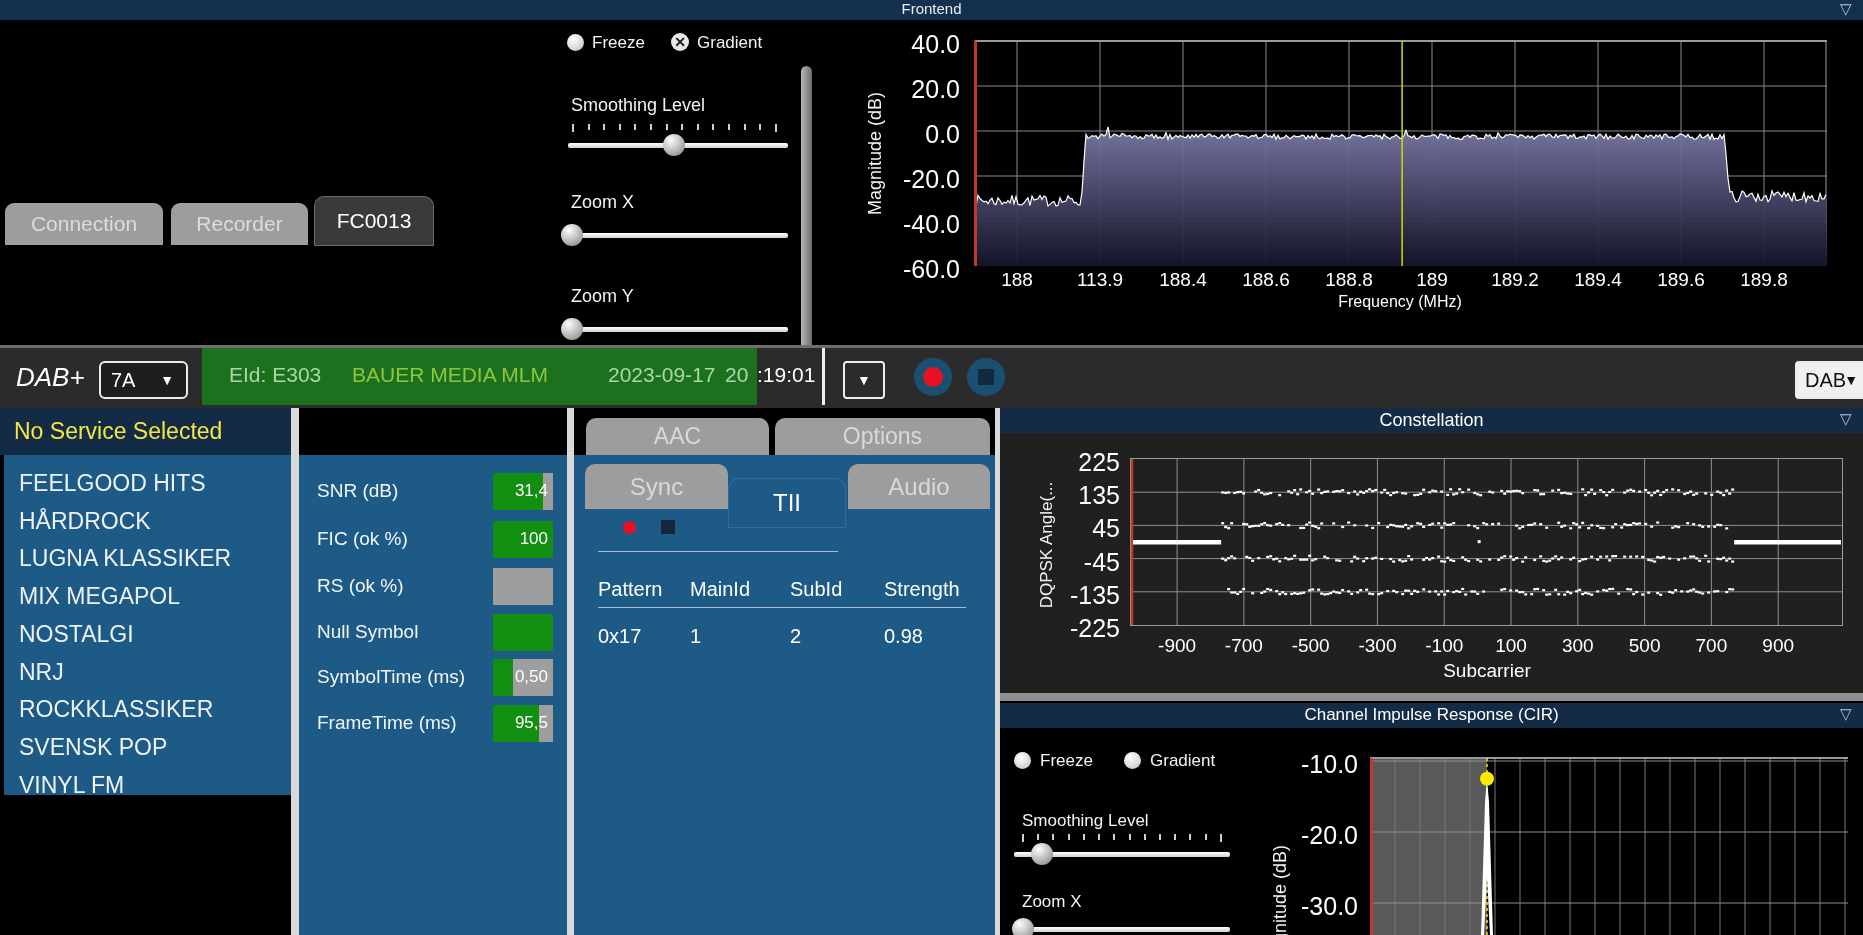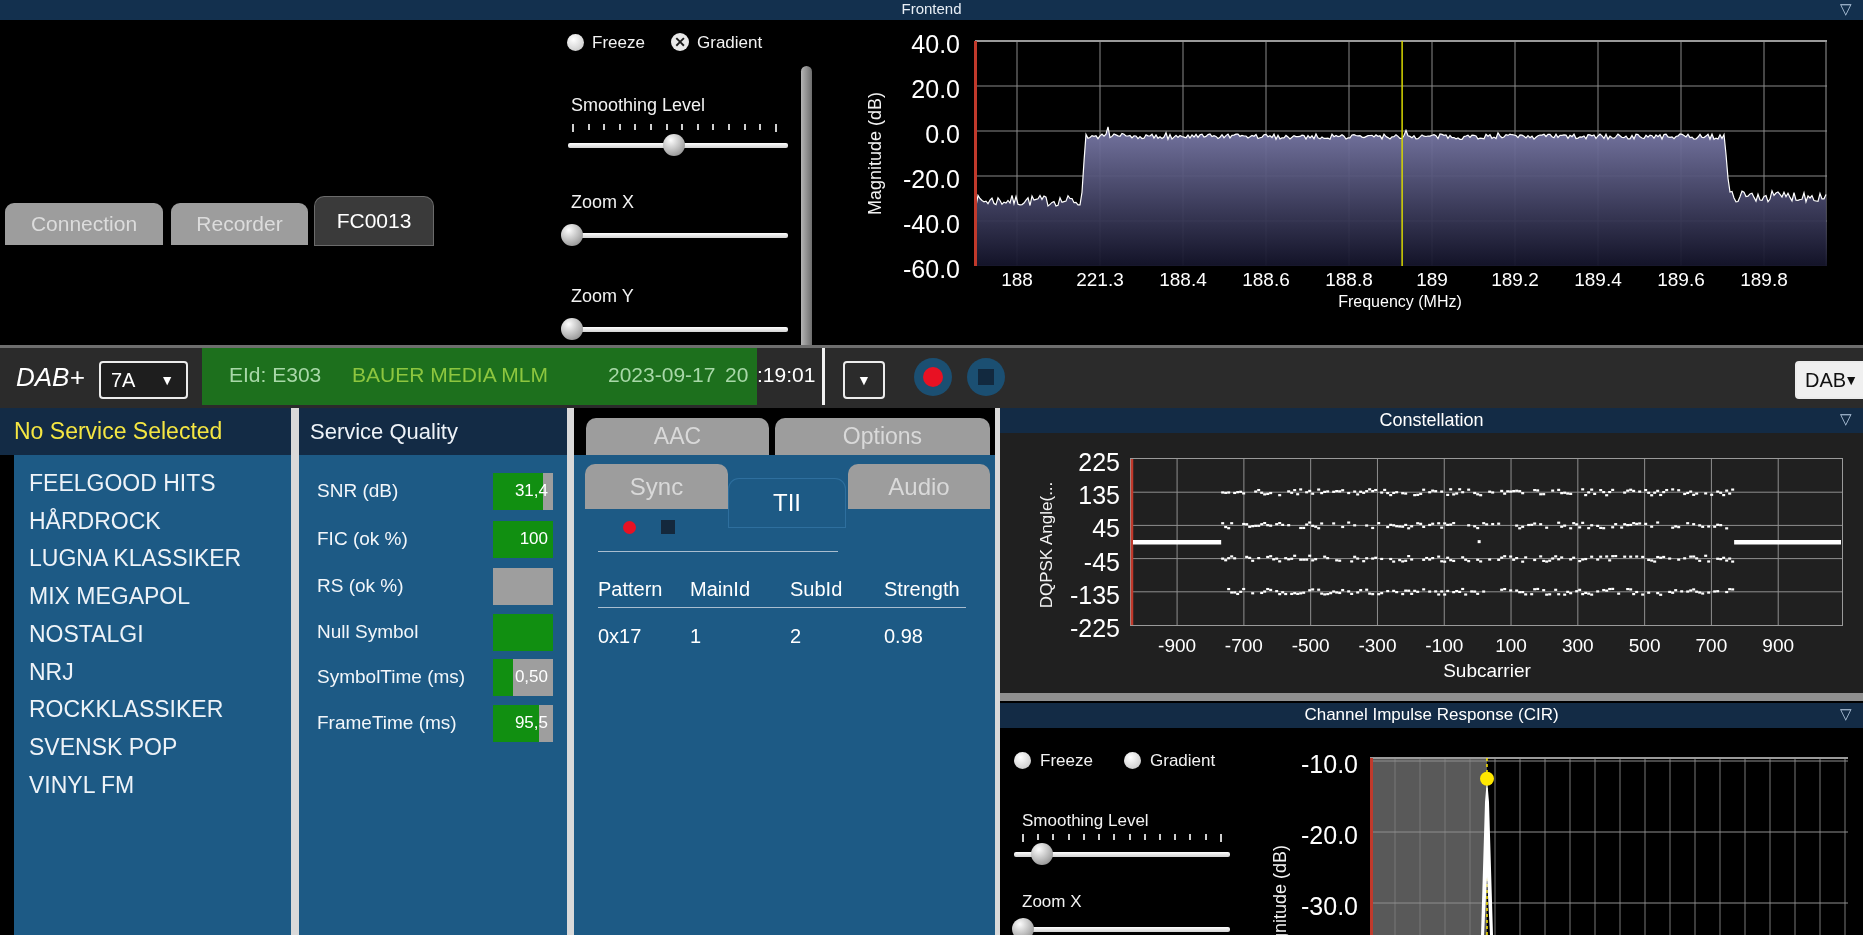--- a/index.html
+++ b/index.html
@@ -156,36 +156,36 @@
       <line x1="790.0000000000048" x2="790.0000000000048" y1="6" y2="231" stroke="#8a8a8a" stroke-width="1"></line>
       <line x1="1" x2="853" y1="6" y2="6" stroke="#9a9a9a" stroke-width="2"></line>
       <line x1="852" x2="852" y1="6" y2="231" stroke="#9a9a9a" stroke-width="1"></line>
       <polygon points="0,171.2 2,170.7 4,160.4 6,163.5 8,165.5 10,166.8 12,166.1 14,168.7 16,165.2 18,163.2 20,168.5 22,169.6 24,162.8 26,165.5 28,169.2 30,167.2 32,168.1 34,165.4 36,168.0 38,160.4 40,168.6 42,161.5 44,169.2 46,169.8 48,169.6 50,168.1 52,165.2 54,162.8 56,170.5 58,161.1 60,165.1 62,164.4 64,163.7 66,160.5 68,164.4 70,161.0 72,162.1 74,170.9 76,169.4 78,167.4 80,166.6 82,171.1 84,170.4 86,162.7 88,167.2 90,166.6 92,166.1 94,160.7 96,163.5 98,163.6 100,167.7 102,167.4 104,169.8 106,169.9 108,157.3 110,126.4 112,99.4 114,103.3 116,102.5 118,100.6 120,101.4 122,100.8 124,103.7 126,100.8 128,99.1 130,101.1 132,99.1 134,91.9 136,102.6 138,101.4 140,99.0 142,99.9 144,100.9 146,101.3 148,98.4 150,99.2 152,100.9 154,101.0 156,100.5 158,102.8 160,100.8 162,101.0 164,103.6 166,101.6 168,103.5 170,103.2 172,99.7 174,100.8 176,101.0 178,99.2 180,103.1 182,100.0 184,103.3 186,101.7 188,103.4 190,102.0 192,97.7 194,104.2 196,99.6 198,104.0 200,102.1 202,100.4 204,102.4 206,100.5 208,101.5 210,102.1 212,102.7 214,100.1 216,103.0 218,99.9 220,102.0 222,99.4 224,102.4 226,99.8 228,99.1 230,102.0 232,101.4 234,99.6 236,99.0 238,101.6 240,100.6 242,101.4 244,103.4 246,102.2 248,99.7 250,102.7 252,100.6 254,99.1 256,102.9 258,100.4 260,100.1 262,99.1 264,99.0 266,101.4 268,100.5 270,101.0 272,101.0 274,102.9 276,101.7 278,100.4 280,101.3 282,99.5 284,103.5 286,102.8 288,102.2 290,99.7 292,99.4 294,101.7 296,100.7 298,102.5 300,99.1 302,104.3 304,100.3 306,103.9 308,102.9 310,102.9 312,100.4 314,101.9 316,103.9 318,102.3 320,100.6 322,101.6 324,101.7 326,101.4 328,100.2 330,100.6 332,104.1 334,100.5 336,102.8 338,100.8 340,103.8 342,99.0 344,102.9 346,103.9 348,102.0 350,103.4 352,103.4 354,103.2 356,104.2 358,99.2 360,101.7 362,100.5 364,101.5 366,101.1 368,99.8 370,101.2 372,104.0 374,102.9 376,102.8 378,100.0 380,99.6 382,100.5 384,100.9 386,100.6 388,102.1 390,102.6 392,101.6 394,100.7 396,100.5 398,100.3 400,101.9 402,99.9 404,101.3 406,100.8 408,103.9 410,99.2 412,101.6 414,102.6 416,104.0 418,101.9 420,101.7 422,99.7 424,101.4 426,103.4 428,103.4 430,100.5 432,95.4 434,100.7 436,101.4 438,102.7 440,100.6 442,103.8 444,103.7 446,101.9 448,99.9 450,101.2 452,101.5 454,101.0 456,101.1 458,100.2 460,99.6 462,100.7 464,103.5 466,99.0 468,99.4 470,100.3 472,99.9 474,103.3 476,100.5 478,102.6 480,102.6 482,103.8 484,103.0 486,104.3 488,104.3 490,101.6 492,101.0 494,100.2 496,102.3 498,100.2 500,100.3 502,101.0 504,104.0 506,103.1 508,103.4 510,103.8 512,99.3 514,101.2 516,99.7 518,103.3 520,102.1 522,103.5 524,97.8 526,100.9 528,102.7 530,102.0 532,99.7 534,100.4 536,99.1 538,99.7 540,100.0 542,100.6 544,102.6 546,100.0 548,100.2 550,101.2 552,103.0 554,100.7 556,102.7 558,101.2 560,104.1 562,102.2 564,100.7 566,100.0 568,100.1 570,99.3 572,101.5 574,99.3 576,99.4 578,101.7 580,102.8 582,99.1 584,102.5 586,100.3 588,100.4 590,99.9 592,100.1 594,103.4 596,100.3 598,101.6 600,99.2 602,103.5 604,103.1 606,101.8 608,102.1 610,101.0 612,103.8 614,99.7 616,99.9 618,100.9 620,100.0 622,103.5 624,101.0 626,99.1 628,100.9 630,103.4 632,99.3 634,104.2 636,101.1 638,102.7 640,103.4 642,101.7 644,99.2 646,100.8 648,102.4 650,102.6 652,101.0 654,103.9 656,103.9 658,100.5 660,103.9 662,99.2 664,99.6 666,101.8 668,103.0 670,103.5 672,100.1 674,102.1 676,100.1 678,100.7 680,103.3 682,99.9 684,101.7 686,99.8 688,104.0 690,99.5 692,99.1 694,101.9 696,102.3 698,101.8 700,103.7 702,101.5 704,100.9 706,98.9 708,99.3 710,100.5 712,101.9 714,99.4 716,102.5 718,102.1 720,104.2 722,103.9 724,102.0 726,99.3 728,102.4 730,102.6 732,101.1 734,99.2 736,104.1 738,99.2 740,104.3 742,103.1 744,104.0 746,99.8 748,103.5 750,99.5 752,119.3 754,143.3 756,157.0 758,156.5 760,163.0 762,166.8 764,166.5 766,161.7 768,156.1 770,157.1 772,161.5 774,161.1 776,158.9 778,158.2 780,162.4 782,166.1 784,159.3 786,165.0 788,165.3 790,161.4 792,160.6 794,166.8 796,164.1 798,155.8 800,160.4 802,158.0 804,157.0 806,159.3 808,162.1 810,157.3 812,161.7 814,158.2 816,162.4 818,165.9 820,157.6 822,165.2 824,165.4 826,164.5 828,164.3 830,157.8 832,166.7 834,160.8 836,163.0 838,160.6 840,165.6 842,166.0 844,166.4 846,158.6 848,163.9 850,163.8 852,159.4 853,231 0,231" fill="url(#sg)" stroke="none"></polygon>
       <polyline points="0,171.2 2,170.7 4,160.4 6,163.5 8,165.5 10,166.8 12,166.1 14,168.7 16,165.2 18,163.2 20,168.5 22,169.6 24,162.8 26,165.5 28,169.2 30,167.2 32,168.1 34,165.4 36,168.0 38,160.4 40,168.6 42,161.5 44,169.2 46,169.8 48,169.6 50,168.1 52,165.2 54,162.8 56,170.5 58,161.1 60,165.1 62,164.4 64,163.7 66,160.5 68,164.4 70,161.0 72,162.1 74,170.9 76,169.4 78,167.4 80,166.6 82,171.1 84,170.4 86,162.7 88,167.2 90,166.6 92,166.1 94,160.7 96,163.5 98,163.6 100,167.7 102,167.4 104,169.8 106,169.9 108,157.3 110,126.4 112,99.4 114,103.3 116,102.5 118,100.6 120,101.4 122,100.8 124,103.7 126,100.8 128,99.1 130,101.1 132,99.1 134,91.9 136,102.6 138,101.4 140,99.0 142,99.9 144,100.9 146,101.3 148,98.4 150,99.2 152,100.9 154,101.0 156,100.5 158,102.8 160,100.8 162,101.0 164,103.6 166,101.6 168,103.5 170,103.2 172,99.7 174,100.8 176,101.0 178,99.2 180,103.1 182,100.0 184,103.3 186,101.7 188,103.4 190,102.0 192,97.7 194,104.2 196,99.6 198,104.0 200,102.1 202,100.4 204,102.4 206,100.5 208,101.5 210,102.1 212,102.7 214,100.1 216,103.0 218,99.9 220,102.0 222,99.4 224,102.4 226,99.8 228,99.1 230,102.0 232,101.4 234,99.6 236,99.0 238,101.6 240,100.6 242,101.4 244,103.4 246,102.2 248,99.7 250,102.7 252,100.6 254,99.1 256,102.9 258,100.4 260,100.1 262,99.1 264,99.0 266,101.4 268,100.5 270,101.0 272,101.0 274,102.9 276,101.7 278,100.4 280,101.3 282,99.5 284,103.5 286,102.8 288,102.2 290,99.7 292,99.4 294,101.7 296,100.7 298,102.5 300,99.1 302,104.3 304,100.3 306,103.9 308,102.9 310,102.9 312,100.4 314,101.9 316,103.9 318,102.3 320,100.6 322,101.6 324,101.7 326,101.4 328,100.2 330,100.6 332,104.1 334,100.5 336,102.8 338,100.8 340,103.8 342,99.0 344,102.9 346,103.9 348,102.0 350,103.4 352,103.4 354,103.2 356,104.2 358,99.2 360,101.7 362,100.5 364,101.5 366,101.1 368,99.8 370,101.2 372,104.0 374,102.9 376,102.8 378,100.0 380,99.6 382,100.5 384,100.9 386,100.6 388,102.1 390,102.6 392,101.6 394,100.7 396,100.5 398,100.3 400,101.9 402,99.9 404,101.3 406,100.8 408,103.9 410,99.2 412,101.6 414,102.6 416,104.0 418,101.9 420,101.7 422,99.7 424,101.4 426,103.4 428,103.4 430,100.5 432,95.4 434,100.7 436,101.4 438,102.7 440,100.6 442,103.8 444,103.7 446,101.9 448,99.9 450,101.2 452,101.5 454,101.0 456,101.1 458,100.2 460,99.6 462,100.7 464,103.5 466,99.0 468,99.4 470,100.3 472,99.9 474,103.3 476,100.5 478,102.6 480,102.6 482,103.8 484,103.0 486,104.3 488,104.3 490,101.6 492,101.0 494,100.2 496,102.3 498,100.2 500,100.3 502,101.0 504,104.0 506,103.1 508,103.4 510,103.8 512,99.3 514,101.2 516,99.7 518,103.3 520,102.1 522,103.5 524,97.8 526,100.9 528,102.7 530,102.0 532,99.7 534,100.4 536,99.1 538,99.7 540,100.0 542,100.6 544,102.6 546,100.0 548,100.2 550,101.2 552,103.0 554,100.7 556,102.7 558,101.2 560,104.1 562,102.2 564,100.7 566,100.0 568,100.1 570,99.3 572,101.5 574,99.3 576,99.4 578,101.7 580,102.8 582,99.1 584,102.5 586,100.3 588,100.4 590,99.9 592,100.1 594,103.4 596,100.3 598,101.6 600,99.2 602,103.5 604,103.1 606,101.8 608,102.1 610,101.0 612,103.8 614,99.7 616,99.9 618,100.9 620,100.0 622,103.5 624,101.0 626,99.1 628,100.9 630,103.4 632,99.3 634,104.2 636,101.1 638,102.7 640,103.4 642,101.7 644,99.2 646,100.8 648,102.4 650,102.6 652,101.0 654,103.9 656,103.9 658,100.5 660,103.9 662,99.2 664,99.6 666,101.8 668,103.0 670,103.5 672,100.1 674,102.1 676,100.1 678,100.7 680,103.3 682,99.9 684,101.7 686,99.8 688,104.0 690,99.5 692,99.1 694,101.9 696,102.3 698,101.8 700,103.7 702,101.5 704,100.9 706,98.9 708,99.3 710,100.5 712,101.9 714,99.4 716,102.5 718,102.1 720,104.2 722,103.9 724,102.0 726,99.3 728,102.4 730,102.6 732,101.1 734,99.2 736,104.1 738,99.2 740,104.3 742,103.1 744,104.0 746,99.8 748,103.5 750,99.5 752,119.3 754,143.3 756,157.0 758,156.5 760,163.0 762,166.8 764,166.5 766,161.7 768,156.1 770,157.1 772,161.5 774,161.1 776,158.9 778,158.2 780,162.4 782,166.1 784,159.3 786,165.0 788,165.3 790,161.4 792,160.6 794,166.8 796,164.1 798,155.8 800,160.4 802,158.0 804,157.0 806,159.3 808,162.1 810,157.3 812,161.7 814,158.2 816,162.4 818,165.9 820,157.6 822,165.2 824,165.4 826,164.5 828,164.3 830,157.8 832,166.7 834,160.8 836,163.0 838,160.6 840,165.6 842,166.0 844,166.4 846,158.6 848,163.9 850,163.8 852,159.4 " fill="none" stroke="#ffffff" stroke-width="1.2"></polyline>
       <line x1="428.11999999999887" x2="428.11999999999887" y1="6" y2="231" stroke="#d8d800" stroke-width="1.5"></line>
       <line x1="1.5" x2="1.5" y1="6" y2="231" stroke="#c0392b" stroke-width="3"></line>
     </svg>
   <div id="spec-xticks">
       <div class="xtick" style="left: 977px; top: 269px; width: 80px;">188</div>
-      <div class="xtick" style="left: 1060px; top: 269px; width: 80px;">221.3</div>
+      <div class="xtick" style="left: 1060px; top: 269px; width: 80px;">113.9</div>
       <div class="xtick" style="left: 1143px; top: 269px; width: 80px;">188.4</div>
       <div class="xtick" style="left: 1226px; top: 269px; width: 80px;">188.6</div>
       <div class="xtick" style="left: 1309px; top: 269px; width: 80px;">188.8</div>
       <div class="xtick" style="left: 1392px; top: 269px; width: 80px;">189</div>
       <div class="xtick" style="left: 1475px; top: 269px; width: 80px;">189.2</div>
       <div class="xtick" style="left: 1558px; top: 269px; width: 80px;">189.4</div>
       <div class="xtick" style="left: 1641px; top: 269px; width: 80px;">189.6</div>
       <div class="xtick" style="left: 1724px; top: 269px; width: 80px;">189.8</div>
     </div>
   <div class="axis-label" style="left:1290px;top:293px;width:220px;">Frequency (MHz)</div>
 
   <div class="abs" id="splitter"></div>
   <div class="abs" id="statusbar">
     <div class="abs" id="dabplus">DAB+</div>
-    <div class="combo" style="left:99px;top:13px;width:85px;height:34px;">
+    <div class="combo" style="left:99px;top:13px;width:85px;height:34px;border-radius:6px;">
       <span style="margin-left:10px;">7A</span>
       <span style="position:absolute;right:12px;font-size:14px;">▼</span>
     </div>
     <div class="abs" id="greenbox">
       <span class="gtext" style="left:27px;color:#a8d8a8;">EId: E303</span>
       <span class="gtext" style="left:150px;color:#8dc63f;">BAUER MEDIA MLM</span>
       <span class="gtext" style="left:406px;color:#a8d8a8;">2023-09-17</span>
       <span class="gtext" style="left:523px;color:#a8d8a8;">20</span>
     </div>
     <span class="gtext abs" style="left:757px;color:#ffffff;">:19:01</span>
@@ -197,36 +197,33 @@
     <div id="stopbtn" style="left:967px;"></div>
     <div class="combo" style="left:1795px;top:13px;width:75px;height:34px;background:#f0f0f0;color:#111;">
       <span style="margin-left:8px;">DAB</span>
       <span style="position:absolute;right:14px;font-size:14px;color:#111;">▼</span>
     </div>
   </div>
 
   <div class="navyhead" style="left:0;top:408px;width:291px;height:47px;">
     <div class="abs" id="svc-title">No Service Selected</div>
   </div>
-  <div class="bluepanel" id="svclist" style="left:14px;top:455px;width:291px;height:480px;">
+  <div class="bluepanel" id="svclist" style="left:4px;top:455px;width:291px;height:340px;">
       <div class="svc-item" style="top: 15px;">FEELGOOD HITS</div>
       <div class="svc-item" style="top: 52.7px;">HÅRDROCK</div>
       <div class="svc-item" style="top: 90.4px;">LUGNA KLASSIKER</div>
       <div class="svc-item" style="top: 128.1px;">MIX MEGAPOL</div>
       <div class="svc-item" style="top: 165.8px;">NOSTALGI</div>
       <div class="svc-item" style="top: 203.5px;">NRJ</div>
       <div class="svc-item" style="top: 241.2px;">ROCKKLASSIKER</div>
       <div class="svc-item" style="top: 278.9px;">SVENSK POP</div>
       <div class="svc-item" style="top: 316.6px;">VINYL FM</div>
     </div>
   <div class="vsep" style="left:291px;top:408px;width:8px;height:527px;"></div>
 
-  <div class="navyhead" style="left:299px;top:408px;width:268px;height:47px;">
-    <div class="abs" style="left:11px;top:11px;font-size:22px;color:#eef3f8;">Service Quality</div>
-  </div>
   <div class="bluepanel" id="qualbody" style="left:299px;top:455px;width:268px;height:480px;">
       <div class="q-label" style="top: 25px;">SNR (dB)</div>
       <div class="q-box" style="top: 18px;">
         <div class="q-fill" style="width: 84%;"></div>
         <div class="q-val">31,4</div>
       </div>
       <div class="q-label" style="top: 73px;">FIC (ok %)</div>
       <div class="q-box" style="top: 66px;">
         <div class="q-fill" style="width: 100%;"></div>
         <div class="q-val">100</div>

